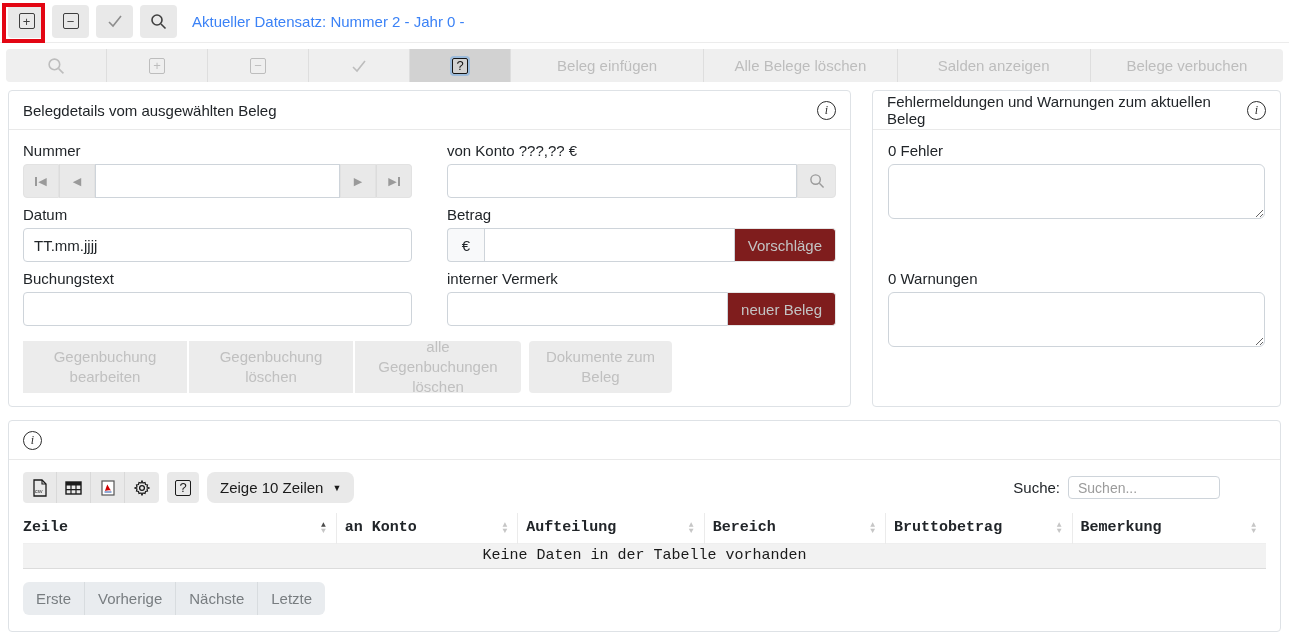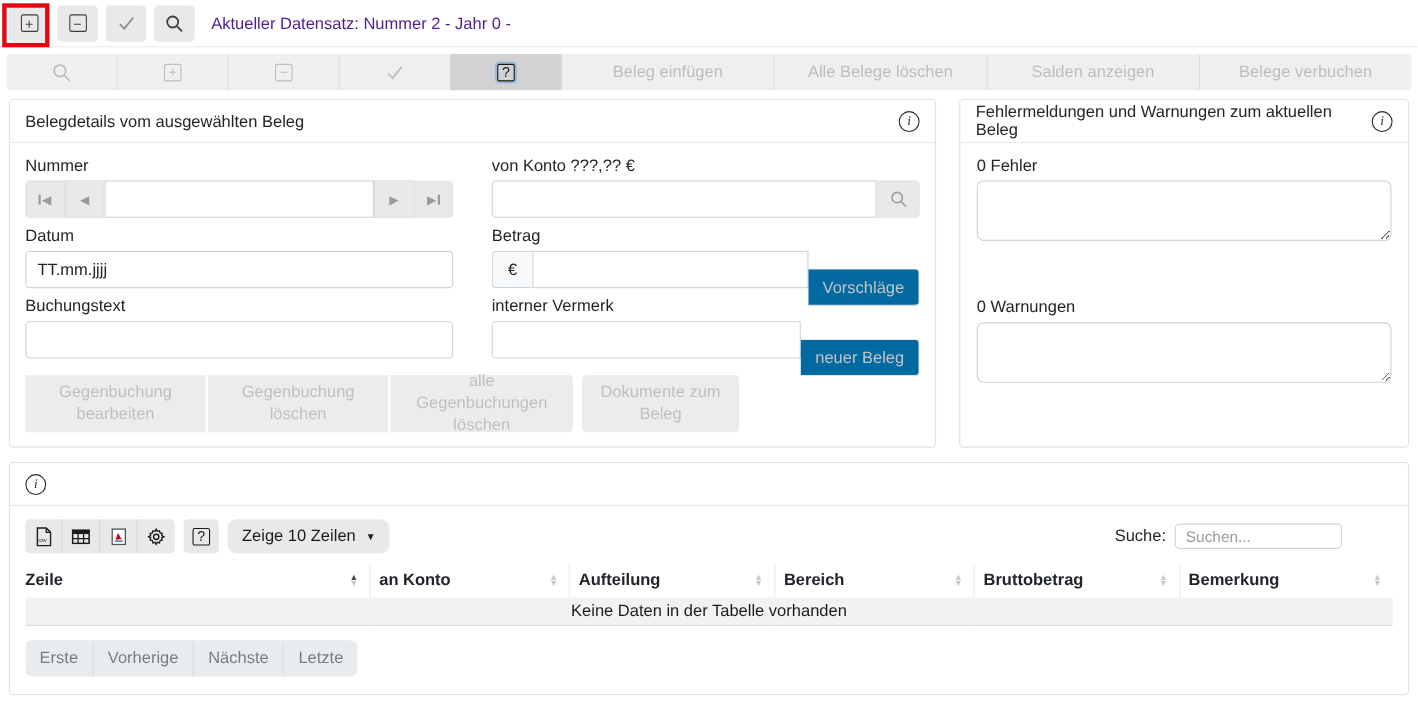--- a/index.html
+++ b/index.html
@@ -13,21 +13,21 @@
 
   
   .toolbar-top { display:flex; align-items:center; gap:7px; height:43px; padding:5px 8px;
     border-bottom:1px solid #ececec; }
   .tb-btn { width:37px; height:33px; background:#e9e9e9; border:none; border-radius:4px;
     display:flex; align-items:center; justify-content:center; color:#3f3f3f; cursor:pointer; }
   .boxed { display:inline-flex; align-items:center; justify-content:center;
     width:16px; height:16px; border:1px solid currentColor; border-radius:2px;
     font-size:13px; line-height:1; }
   .check-gray { color:#8d8d8d; }
-  .record-label { margin-left:8px; font-size:15px; color:#4c1d95; }
+  .record-label { margin-left:8px; font-size:15px; color:#3b82f6; }
 
   
   .action-bar { display:flex; height:33px; margin:6px; background:#efefef; border-radius:4px;
     overflow:hidden; }
   .seg { display:flex; align-items:center; justify-content:center; border-right:1px solid #dedede;
     color:#bdbdbd; font-size:15px; cursor:pointer; }
   .seg.icon-seg { width:101px; flex:none; }
   .seg.text-seg { flex:1; }
   .seg:last-child { border-right:none; }
   .seg.active { background:#d2d2d2; color:#141414; }
@@ -59,23 +59,23 @@
     display:flex; align-items:center; justify-content:center; color:#9a9a9a; flex:none;
     cursor:pointer; font-size:11px; }
   .gbtn + .gbtn { border-left:1px solid #dcdcdc; }
   .gbtn.round-l { border-radius:4px 0 0 4px; }
   .gbtn.round-r { border-radius:0 4px 4px 0; }
   .nav-ico { display:flex; align-items:center; gap:1px; }
   .nav-bar { width:2px; height:9px; background:currentColor; }
   .addon { width:37px; height:34px; background:#f8f9fa; border:1px solid #ced4da;
     border-right:none; border-radius:4px 0 0 4px; display:flex; align-items:center;
     justify-content:center; font-size:15px; color:#212529; flex:none; }
-  .tail-btn { height:34px; padding:8px 13px; background:#0369a1; border:1px solid #e5e5e5;
+  .tail-btn { height:34px; padding:8px 13px; background:#7f1d1d; border:1px solid #e5e5e5;
     border-left:none; border-radius:0 4px 4px 0; color:#c3c3c3; font-size:15px;
-    display:flex; align-items:center; justify-content:center; flex:none; cursor:default;margin-top:16px; }
+    display:flex; align-items:center; justify-content:center; flex:none; cursor:default; }
 
   .beleg-buttons { display:flex; margin-top:15px; height:52px; }
   .bb { width:166px; background:#ececec; color:#c0c0c0; font-size:15px; line-height:1.35;
     display:flex; align-items:center; justify-content:center; text-align:center;
     border-right:2px solid #fff; padding:0 14px; cursor:default; }
   .bb.round-l { border-radius:4px 0 0 4px; }
   .bb.round-r { border-radius:0 4px 4px 0; border-right:none; }
   .bb.solo { border-radius:4px; margin-left:8px; width:143px; border-right:none; }
 
   .fehler-body { padding:8px 15px; }
@@ -97,21 +97,21 @@
   .zeige-btn { margin-left:8px; height:31px; background:#e9e9e9; border:none; border-radius:8px;
     padding:0 13px; font-size:15px; color:#1b1b1b; display:flex; align-items:center; gap:9px;
     font-family:inherit; cursor:pointer; }
   .caret { font-size:9px; color:#1b1b1b; }
   .split-spacer { flex:1; }
   .suche-label { font-size:15px; margin-right:8px; }
   .suche-input { width:152px; height:23px; border:1px solid #ced4da; border-radius:4px;
     padding:0 9px; font-size:14px; font-family:inherit; outline:none; margin-right:46px; }
   .suche-input::placeholder { color:#9b9b9b; }
 
-  table.split-table { width:100%; border-collapse:collapse; table-layout:fixed; }
+  table.split-table { width:100%; border-collapse:collapse; table-layout:fixed;font-family:Liberation Mono, monospace; }
   .split-table th { font-weight:bold; font-size:15px; text-align:left; padding:6px 4px 7px 8px;
     cursor:pointer; }
   .split-table th .th-inner { display:flex; align-items:center; justify-content:space-between; }
   .split-table th:first-child { padding-left:0; }
   .split-table th + th { border-left:1px solid #ebebeb; }
   .sort { display:inline-flex; flex-direction:column; line-height:6px; font-size:8px;
     color:#c6c6c6; margin-right:6px; }
   .sort .on { color:#4c4c4c; }
   .empty-row td { background:#f2f2f2; border-bottom:1px solid #dcdcdc; border-top:1px solid #efefef;
     text-align:center; font-size:15px; color:#1a1a1a; padding:3px 0 4px; }

